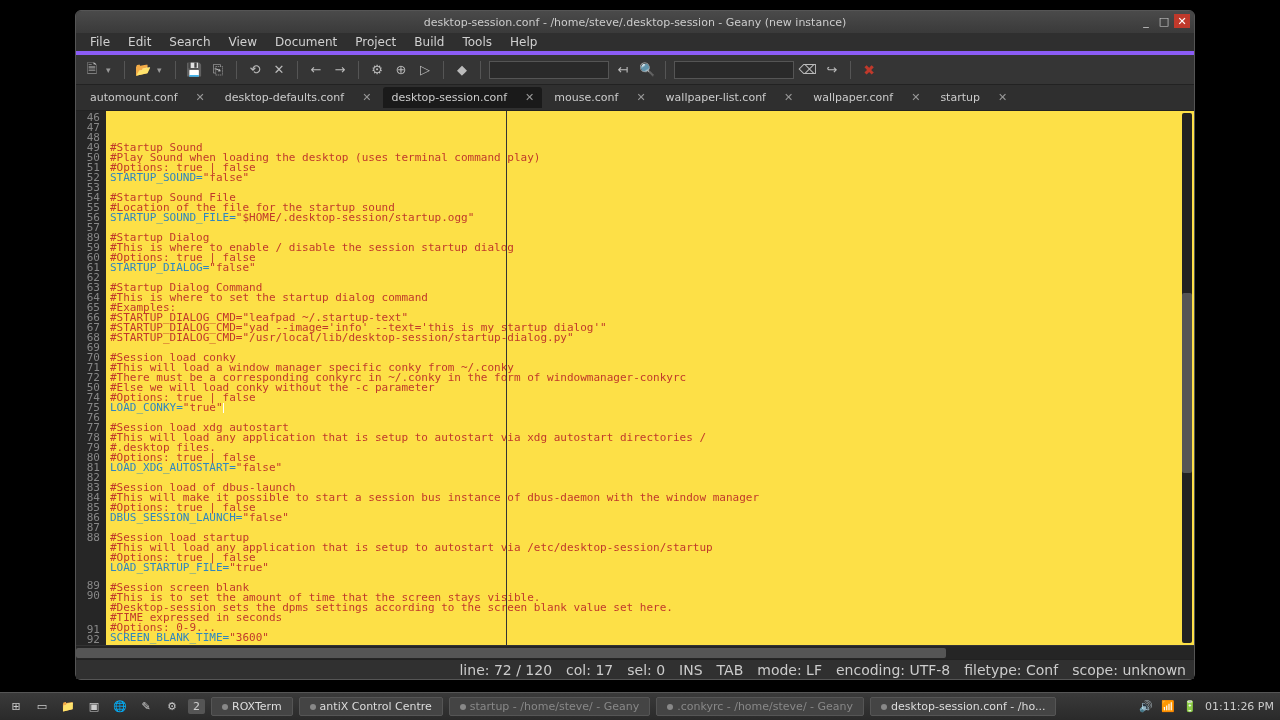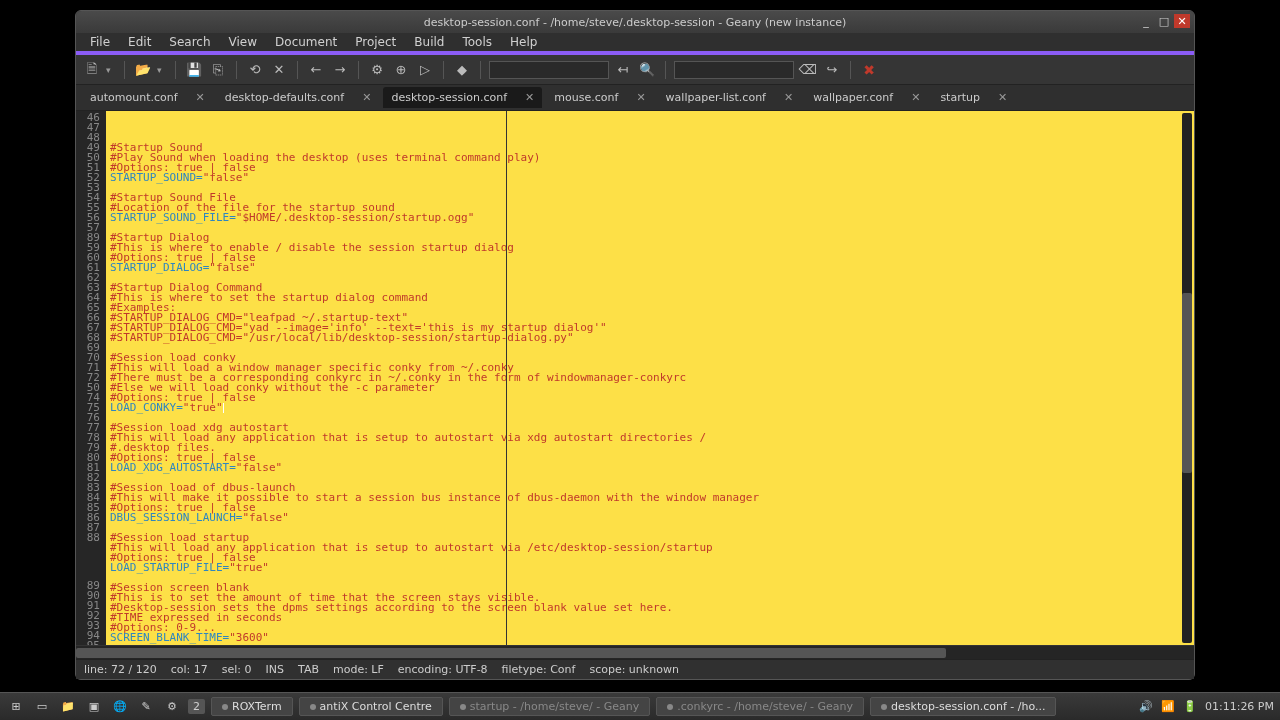--- a/index.html
+++ b/index.html
@@ -67,21 +67,21 @@
 .code {
   flex:1; font-family:"DejaVu Sans Mono",monospace; font-size:11px; line-height:10px;
   padding: 2px 4px; white-space:pre; overflow:hidden; position:relative;
 }
 .code .line { height:10px; }
 .c { color:#c0392b; } 
 .k { color:#2e86c1; } 
 .edge-line { position:absolute; left:400px; top:0; bottom:0; width:1px; background:#333; }
 .statusbar {
   height: 20px; display:flex; align-items:center; padding:0 8px; gap:14px;
-  background:#303030; border-top:1px solid #222; font-size:11px; color:#ccc;
+  background:#303030; border-top:1px solid #222; font-size:14px; color:#ccc;justify-content:flex-end;
 }
 .hscroll { height:14px; background:#252525; border-top:1px solid #333; position:relative; }
 .hscroll .thumb { position:absolute; left:0; top:2px; height:10px; width:870px; background:#555; border-radius:2px;}
 .taskbar {
   position:absolute; left:0; right:0; bottom:0; height:28px;
   background:linear-gradient(#3a3a3a,#2a2a2a); border-top:1px solid #555;
   display:flex; align-items:center; padding:0 6px; gap:6px; font-size:11px;
 }
 .tb-appbtn { display:flex; align-items:center; gap:4px; padding:2px 10px; background:#444; border:1px solid #555; border-radius:2px; color:#ddd; cursor:pointer; }
 .tb-appbtn.dim { color:#888; }
@@ -223,21 +223,21 @@
         <div style="height: 10px;">81</div>
         <div style="height: 10px;">82</div>
         <div style="height: 10px;">83</div>
         <div style="height: 10px;">84</div>
         <div style="height: 10px;">85</div>
         <div style="height: 10px;">86</div>
         <div style="height: 10px;">87</div>
         <div style="height: 10px;">88</div>
         <div style="height: 10px; margin-top: 38px;">89</div>
         <div style="height: 10px;">90</div>
-        <div style="height: 10px;">91</div>
+        <div style="height: 10px; margin-top: 24px;">91</div>
         <div style="height: 10px;">92</div>
         <div style="height: 10px;">93</div>
         <div style="height: 10px;">94</div>
         <div style="height: 10px;">95</div>
         <div style="height: 10px;">96</div>
         <div style="height: 10px;">97</div>
         <div style="height: 10px;">98</div>
         <div style="height: 10px;">99</div>
       </div>
     <div class="code" id="code">

